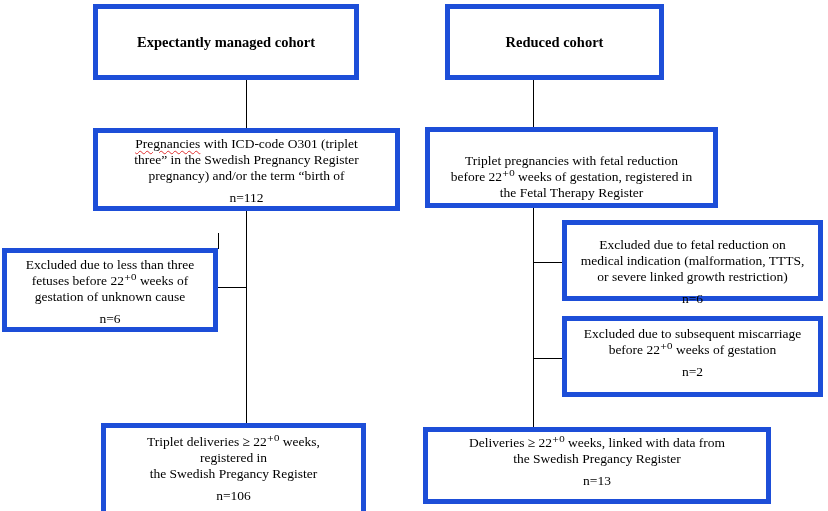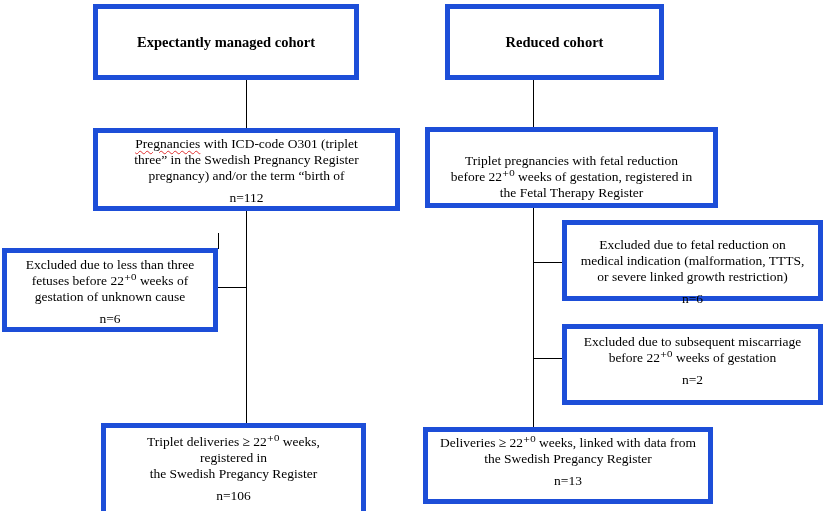--- a/index.html
+++ b/index.html
@@ -86,27 +86,27 @@
     <div class="line">the Fetal Therapy Register</div>
   </div>
 
   <div class="box" style="left:562px; top:220px; width:261px; height:81px; padding-top:12px;">
     <div class="line">Excluded due to fetal reduction on</div>
     <div class="line">medical indication (malformation, TTTS,</div>
     <div class="line">or severe linked growth restriction)</div>
     <div class="nline">n=6</div>
   </div>
 
-  <div class="box" style="left:562px; top:324px; width:261px; height:81px; padding-top:5px;">
+  <div class="box" style="left:562px; top:316px; width:261px; height:81px; padding-top:5px;">
     <div class="line">Excluded due to subsequent miscarriage</div>
     <div class="line">before 22⁺⁰ weeks of gestation</div>
     <div class="nline">n=2</div>
   </div>
 
-  <div class="box" style="left:423px; top:427px; width:290px; height:77px; padding-top:3px;">
+  <div class="box" style="left:423px; top:427px; width:348px; height:77px; padding-top:3px;">
     <div class="line">Deliveries ≥ 22⁺⁰ weeks, linked with data from</div>
     <div class="line">the Swedish Pregancy Register</div>
     <div class="nline">n=13</div>
   </div>
 
   <div class="conn" style="left:246px; top:80px; width:1px; height:48px;"></div>
   <div class="conn" style="left:246px; top:211px; width:1px; height:212px;"></div>
   <div class="conn" style="left:218px; top:287px; width:29px; height:1px;"></div>
   <div class="conn" style="left:218px; top:233px; width:1px; height:16px;"></div>
 

